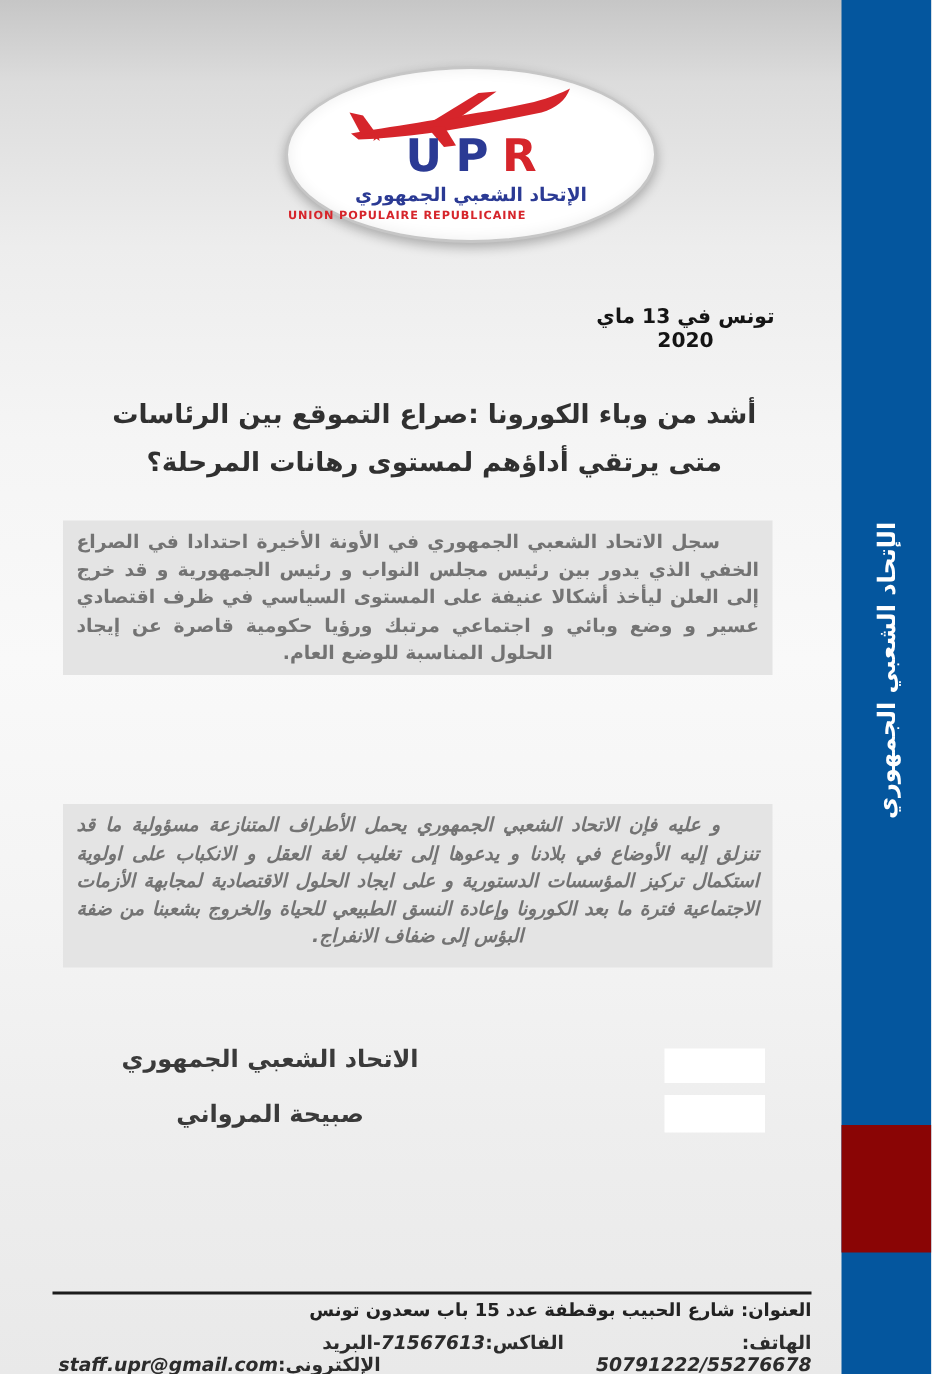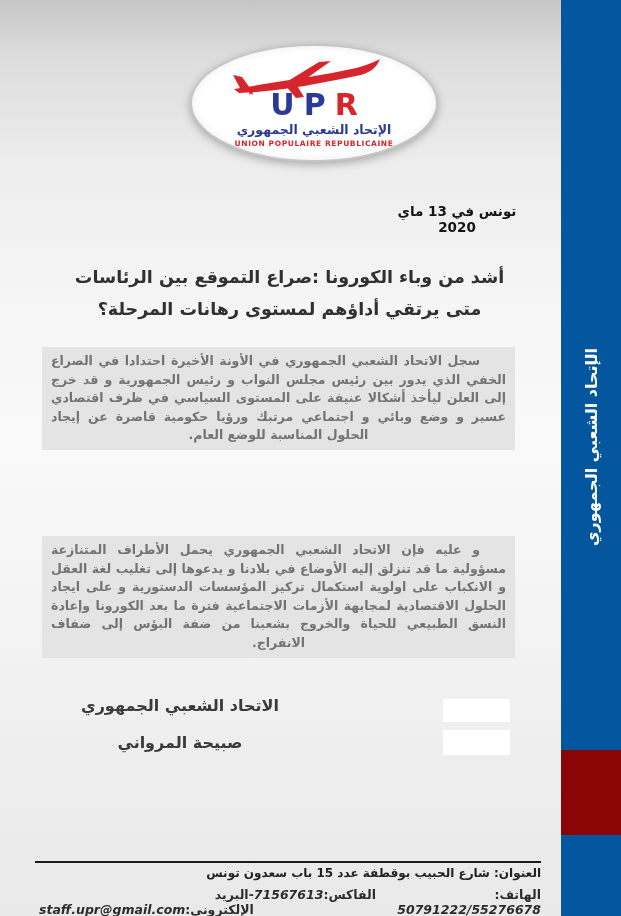--- a/index.html
+++ b/index.html
@@ -24,37 +24,37 @@
     box-sizing:border-box;z-index:2;
   }
   .logo-plane{position:absolute;left:38px;top:12px;width:152px;height:42px;}
   .logo-star{position:absolute;left:55px;top:42px;color:#d6252b;font-size:9px;line-height:9px;}
   .logo-acronym{position:absolute;left:0;top:44px;width:100%;text-align:center;
     font-size:30px;font-weight:800;letter-spacing:9px;text-indent:9px;line-height:30px;}
   .logo-acronym .blue{color:#2b3a94;}
   .logo-acronym .red{color:#d6252b;}
   .logo-ar{position:absolute;left:0;top:77px;width:100%;text-align:center;direction:rtl;
     color:#2b3a94;font-size:12.5px;font-weight:bold;line-height:14px;}
-  .logo-fr{position:absolute;left:0;top:93px;width:100%;text-align:center;
+  .logo-fr{position:absolute;left:0;top:93px;width:100%;text-align:left;
     color:#d6252b;font-size:7.5px;font-weight:bold;letter-spacing:.6px;line-height:9px;}
   
   .date-line{position:absolute;left:392px;top:203px;width:130px;text-align:center;direction:rtl;
     font-size:13.5px;font-weight:bold;color:#141414;}
   .doc-title{position:absolute;left:47px;top:261px;width:485px;direction:rtl;text-align:center;
     font-size:17.5px;font-weight:bold;color:#303030;line-height:32px;}
   
   .para{
     position:absolute;left:42px;width:473px;box-sizing:border-box;
     background:#e4e4e4;direction:rtl;text-align:justify;text-align-last:center;
     font-size:12.5px;font-weight:bold;color:#737373;line-height:18.6px;
     padding:5px 9px;text-indent:26px;margin:0;
   }
   .para1{top:347px;min-height:101px;}
   .para2{top:450px;min-height:78px;}
-  .para3{top:536px;min-height:109px;}
+  .para3{top:536px;min-height:109px;font-style:italic;}
   
   .signature{position:absolute;left:62px;top:696px;width:236px;text-align:center;direction:rtl;
     font-weight:bold;color:#3a3a3a;font-size:16px;}
   .sig-org{margin:0 0 18px 0;}
   .sig-name{margin:0;}
   .whiteout{position:absolute;background:#ffffff;}
   .whiteout1{left:443px;top:699px;width:67px;height:23px;}
   .whiteout2{left:443px;top:730px;width:67px;height:25px;}
   
   .footer-rule{position:absolute;left:35px;top:861px;width:506px;height:2px;background:#1b1b1b;}

